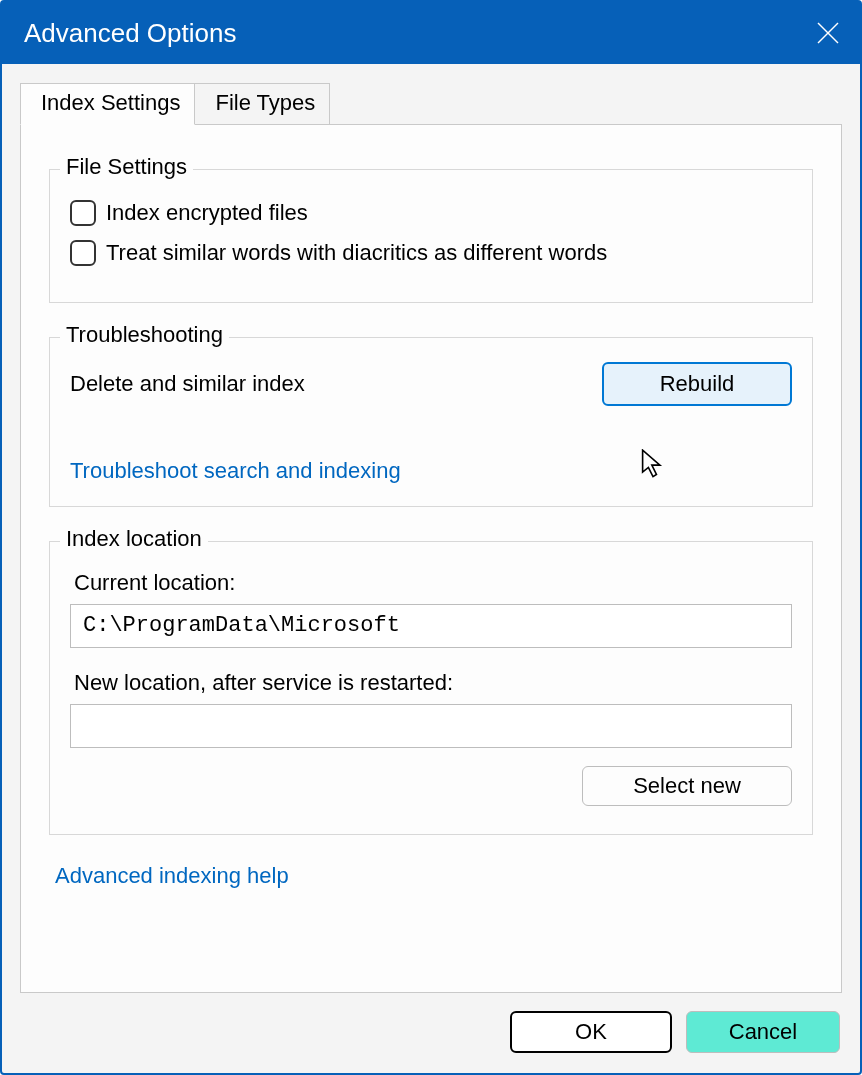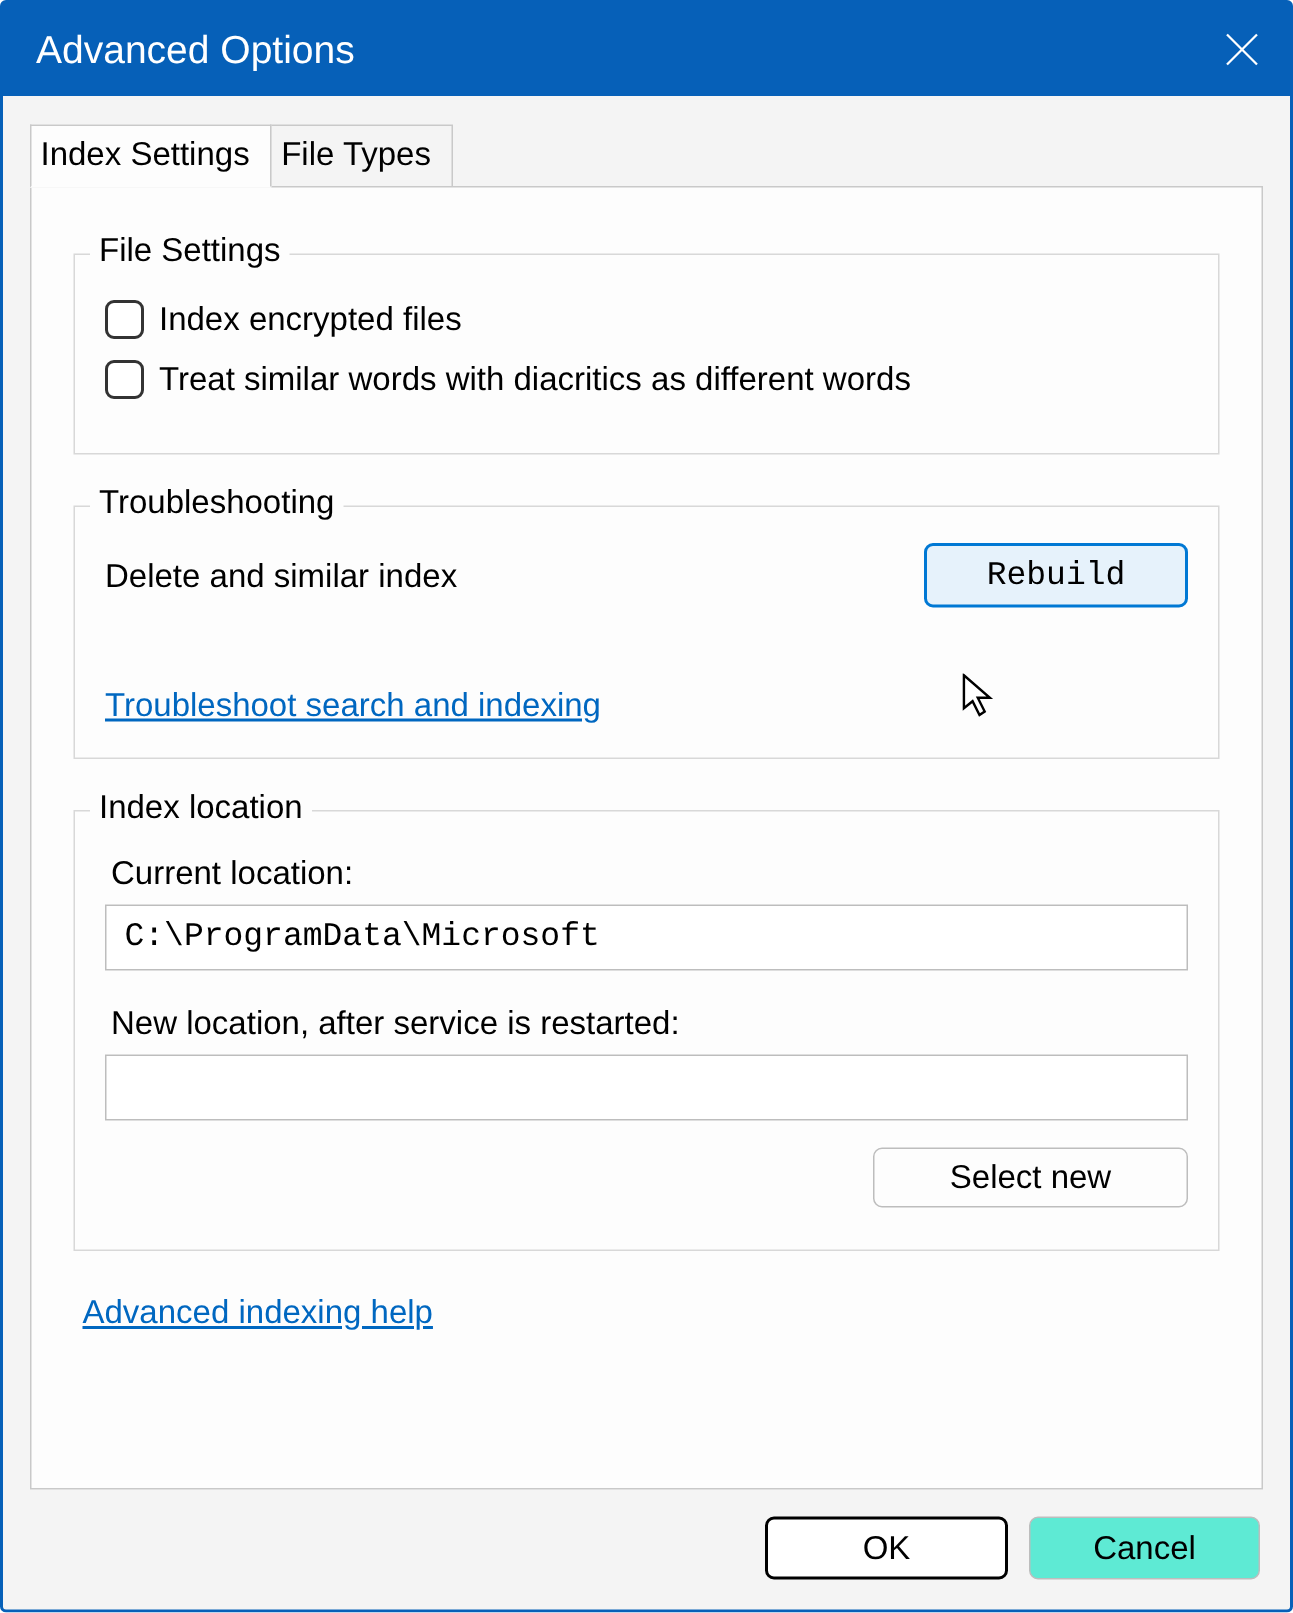--- a/index.html
+++ b/index.html
@@ -31,21 +31,21 @@
     font-size: 26px;
     font-weight: 400;
   }
   .close-x svg { display: block; }
   .tabs {
     display: flex;
     padding: 18px 0 0 18px;
     font-size: 22px;
   }
   .tab {
-    padding: 6px 14px 8px 6px;
+    padding: 6px 14px 8px 20px;
     border: 1px solid #c9c9c9;
     background: #f4f4f4;
     position: relative;
     top: 1px;
     cursor: pointer;
     color: #000;
   }
   .tab.active {
     background: #fdfdfd;
     border-bottom: 1px solid #fdfdfd;
@@ -107,27 +107,25 @@
     padding: 6px 0;
     border: 1px solid #bdbdbd;
     background: #fdfdfd;
     border-radius: 6px;
     cursor: pointer;
     text-align: center;
   }
   .btn-highlight {
     border: 2px solid #0078d4;
     background: #e6f2fb;
-    width: 176px;
+    width: 190px;
     padding: 7px 0;
-    font-family: Liberation Mono, monospace;
   }
   .link {
     color: #0067c0;
-    text-decoration: underline;
     font-size: 22px;
     cursor: pointer;
   }
   .index-loc { padding-bottom: 28px; }
   .index-loc .lbl {
     font-size: 22px;
     margin: 4px 0 8px 4px;
     color: #000;
   }
   .readonly-box {

